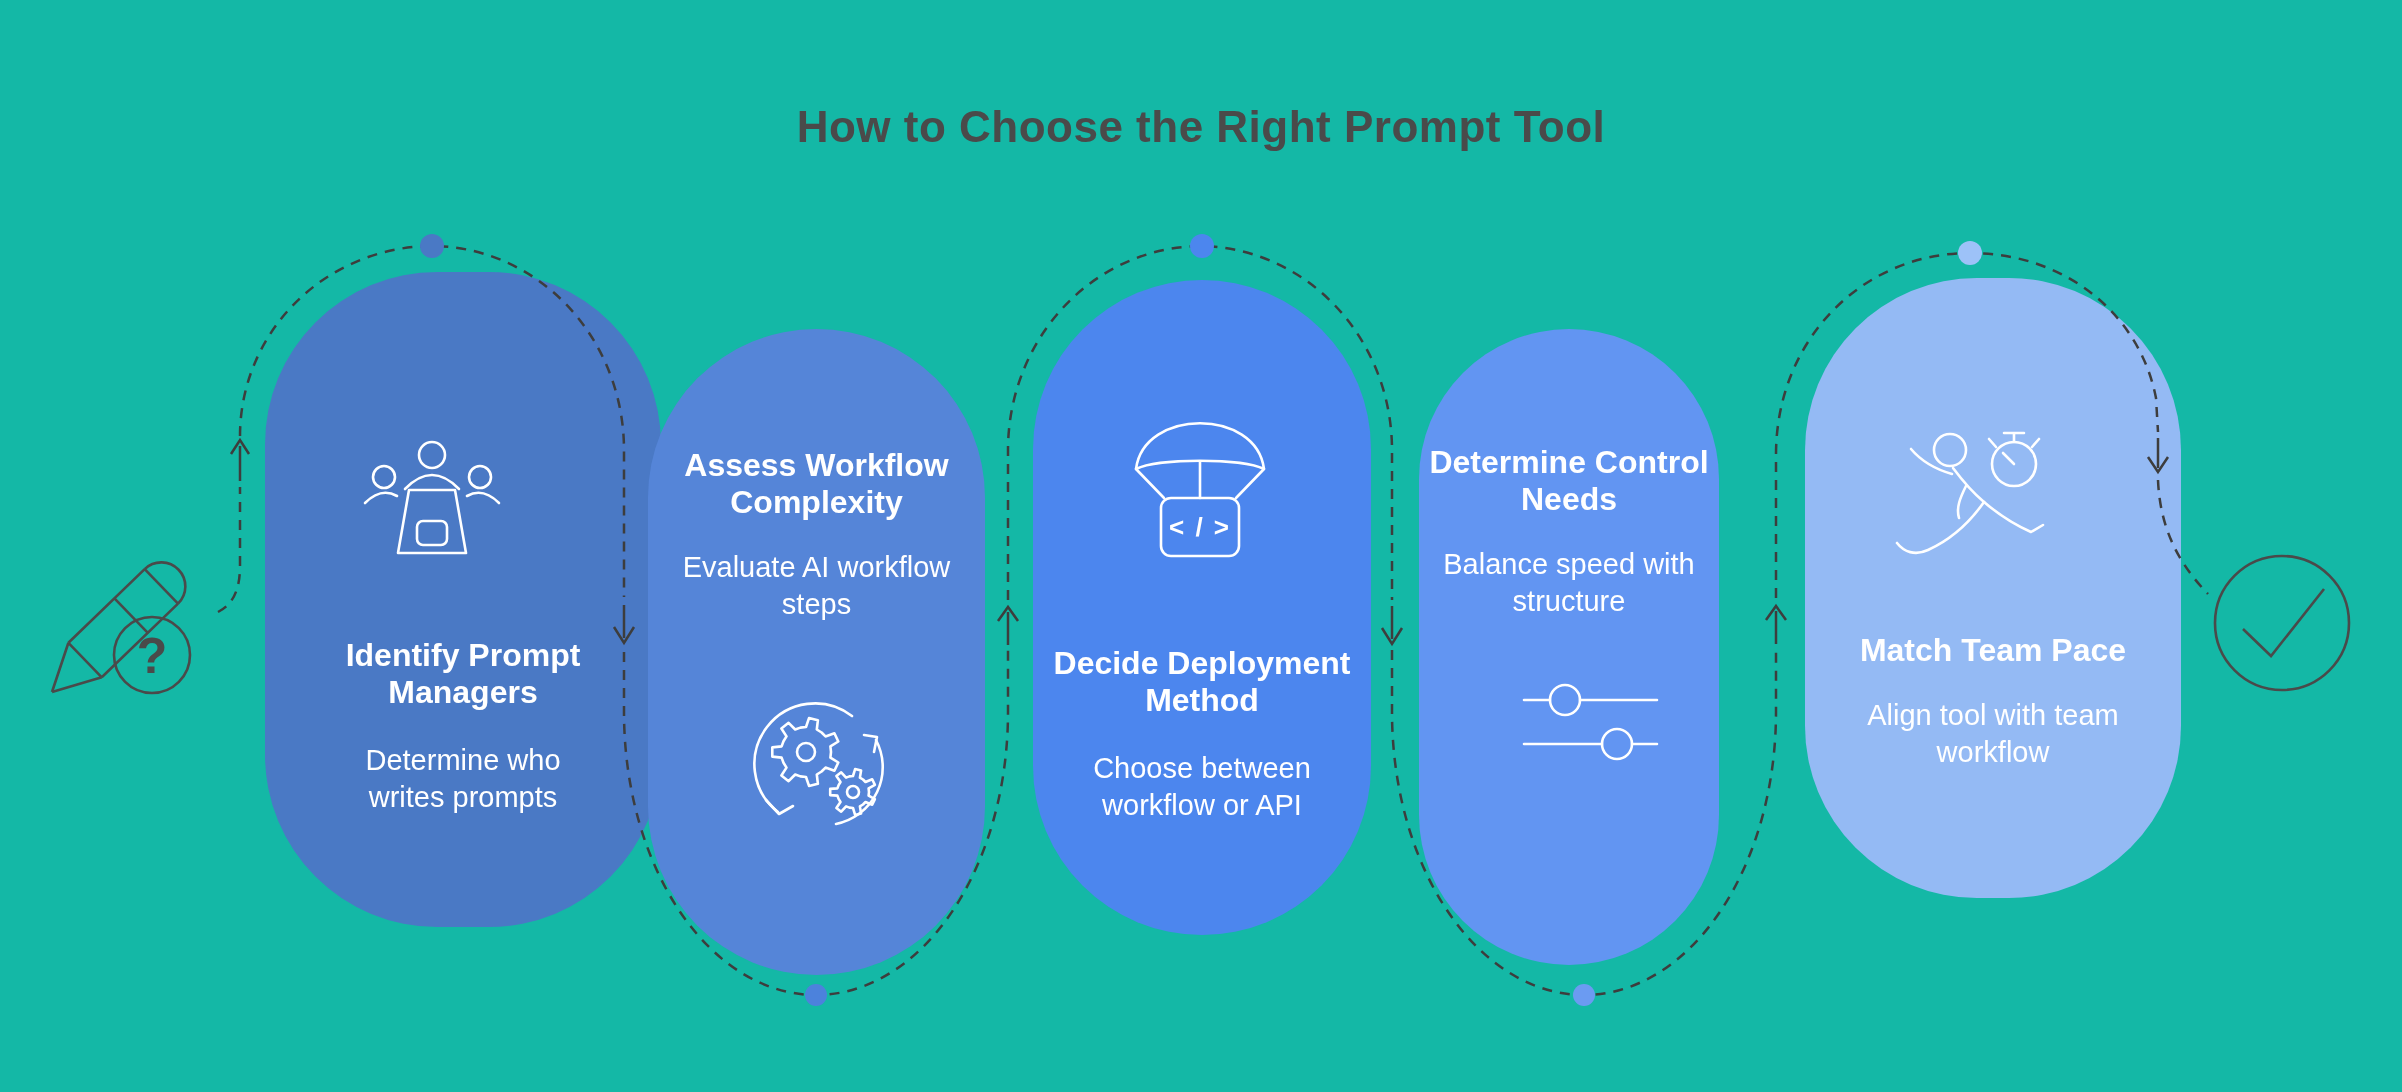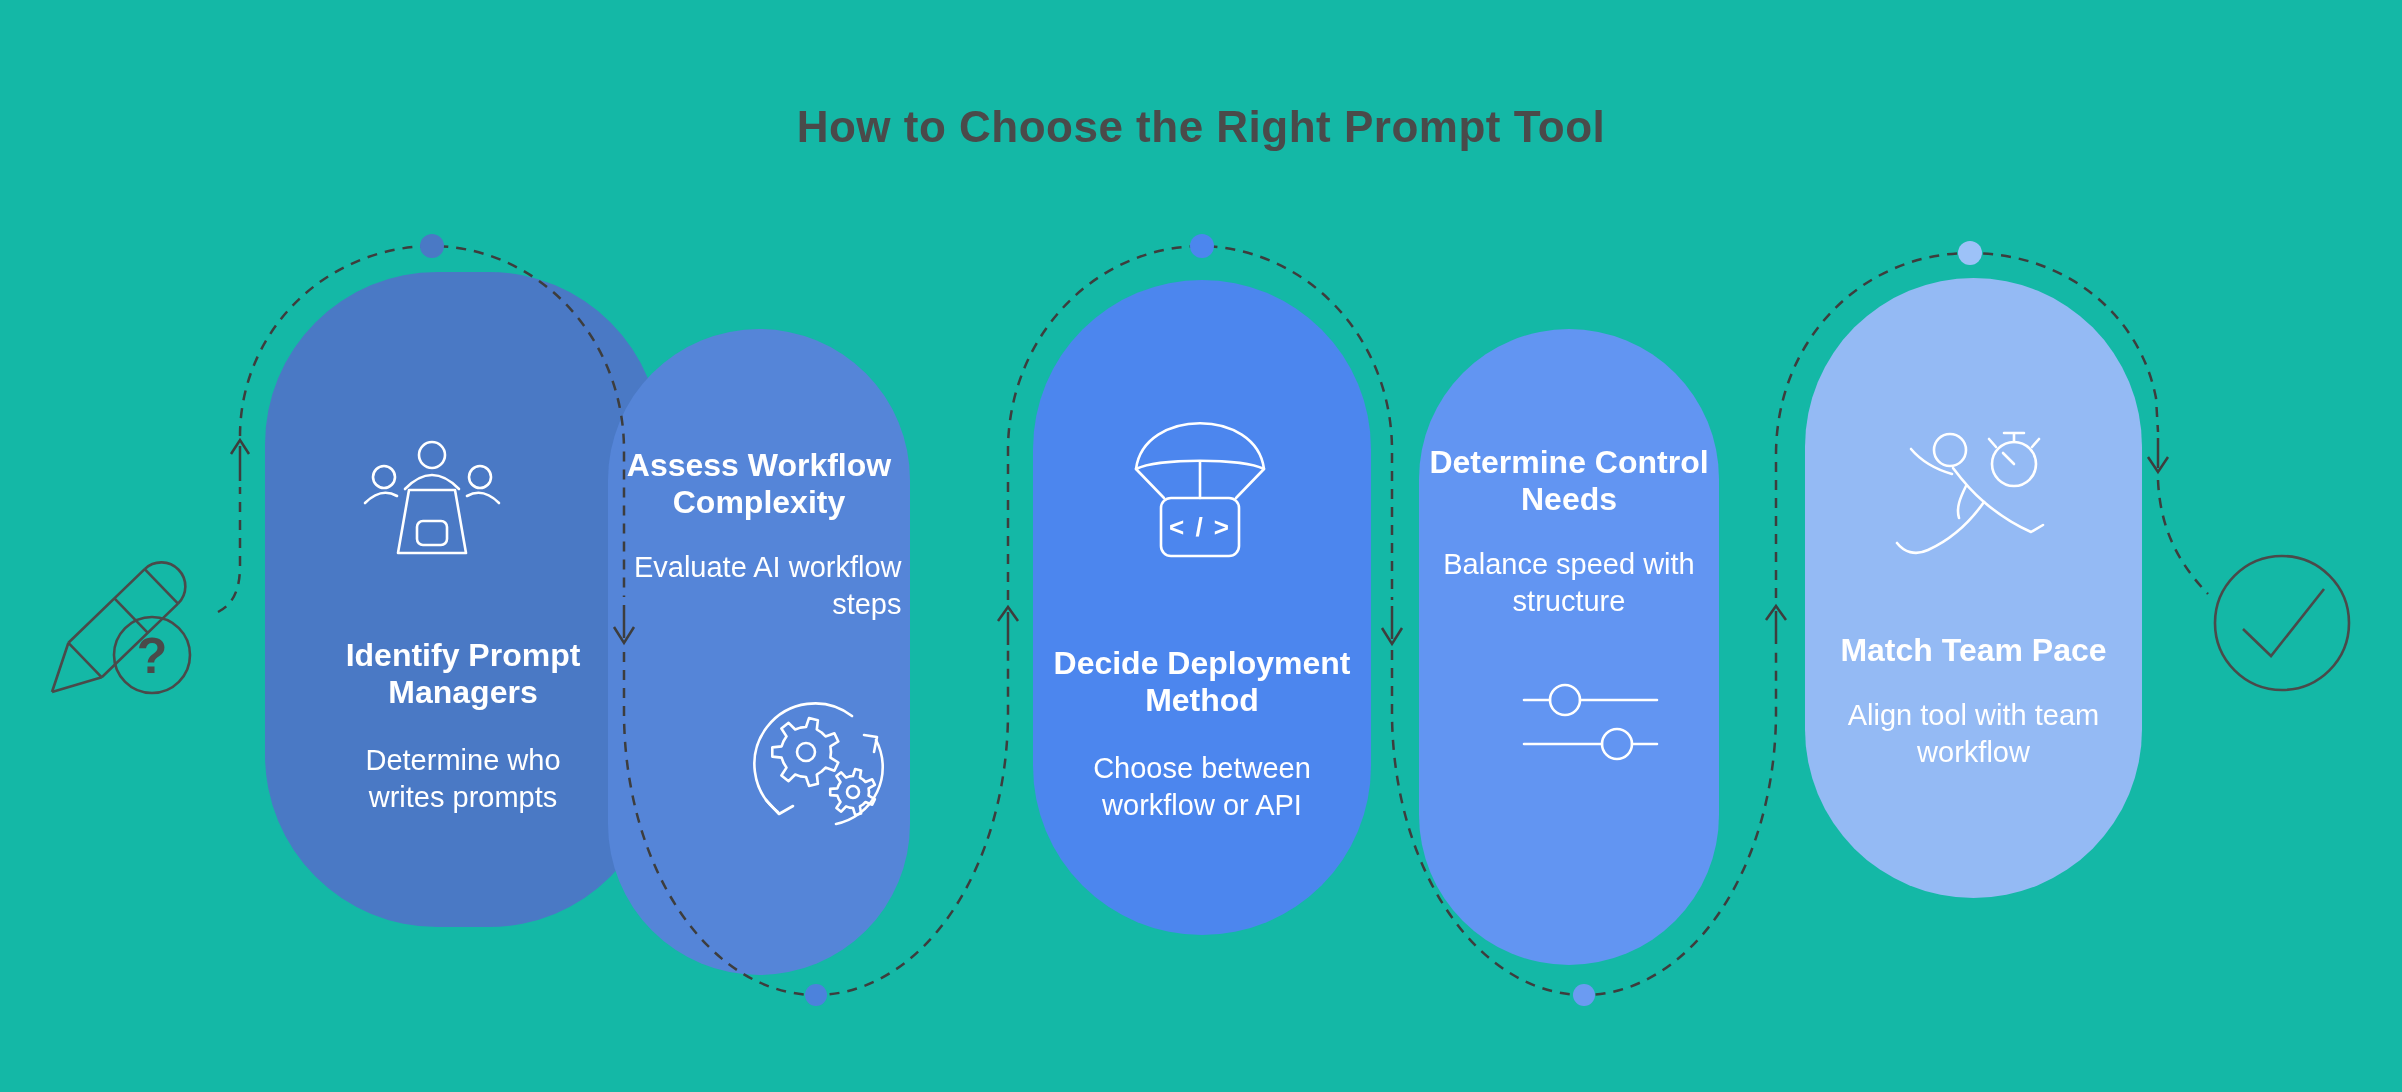--- a/index.html
+++ b/index.html
@@ -2,30 +2,30 @@
 <html><head>
 <meta charset="utf-8">
 <style>
   html,body{margin:0;padding:0;}
   body{font-family:"Liberation Sans",sans-serif;}
   #stage{position:relative;width:2402px;height:1092px;background:#fff;overflow:hidden;}
   .title{position:absolute;top:102px;left:0;right:0;text-align:center;
          font-size:44px;font-weight:bold;letter-spacing:0.5px;}
   .card{position:absolute;border-radius:172px;}
   .c1{left:265px;top:272px;width:396px;height:655px;}
-  .c2{left:608px;top:329px;width:302px;height:646px;}
+  .c2{left:648px;top:329px;width:337px;height:646px;}
   .c3{left:1033px;top:280px;width:338px;height:655px;}
   .c4{left:1419px;top:329px;width:300px;height:636px;}
   .c5{left:1805px;top:278px;width:337px;height:620px;}
   .heading{position:absolute;left:0;right:0;margin:0 auto;max-width:300px;text-align:center;
            color:#fff;font-weight:bold;font-size:32px;line-height:37px;}
   .desc{position:absolute;left:0;right:0;margin:0 auto;text-align:center;
         color:#fff;font-size:29px;line-height:37px;}
   .c1 .heading{top:365px}.c1 .desc{top:470px;max-width:220px;}
-  .c2 .heading{top:118px}.c2 .desc{top:220px;max-width:285px;text-align:right;}
+  .c2 .heading{top:118px}.c2 .desc{top:220px;max-width:285px;}
   .c3 .heading{top:365px}.c3 .desc{top:470px;max-width:240px;}
   .c4 .heading{top:115px}.c4 .desc{top:217px;max-width:262px;}
   .c5 .heading{top:354px}.c5 .desc{top:419px;max-width:278px;}
   svg.overlay{position:absolute;left:0;top:0;pointer-events:none;}
   .dashed{fill:none;stroke-width:2.5;stroke-dasharray:10 8;}
   .arrow{fill:none;stroke-width:2.5;}
   .outline{fill:none;stroke-width:2.6;}
   .cicon{fill:none;stroke:#fff;stroke-width:2.6;stroke-linecap:round;stroke-linejoin:round;}
   .cicon text{stroke:none;fill:#fff;font-weight:bold;}
 </style>
@@ -45,21 +45,21 @@
     <div class="desc">Evaluate AI workflow steps</div>
   </div>
   <div class="card c3" style="background: rgb(76, 134, 238);">
     <div class="heading">Decide Deployment Method</div>
     <div class="desc">Choose between workflow or API</div>
   </div>
   <div class="card c4" style="background: rgb(98, 149, 242);">
     <div class="heading">Determine Control Needs</div>
     <div class="desc">Balance speed with structure</div>
   </div>
-  <div class="card c5" style="background: rgb(148, 186, 244);">
+  <div class="card c5" style="background: rgb(148, 186, 244); padding-left: 39px;">
     <div class="heading">Match Team Pace</div>
     <div class="desc">Align tool with team workflow</div>
   </div>
 
   <svg class="overlay" width="2402" height="1092" viewBox="0 0 2402 1092">
 
     <g>
       <path class="dashed" d="M 218 612 C 234 604 240 588 240 566 L 240 487" stroke="#3D3D3D"></path>
       <path class="dashed" d="M 240 436 A 193 190 0 0 1 432 246 A 193 204 0 0 1 624 450 L 624 597" stroke="#3D3D3D"></path>
       <path class="dashed" d="M 624 652 L 624 712 A 192 283 0 0 0 816 995 A 192 283 0 0 0 1008 712 L 1008 650" stroke="#3D3D3D"></path>

